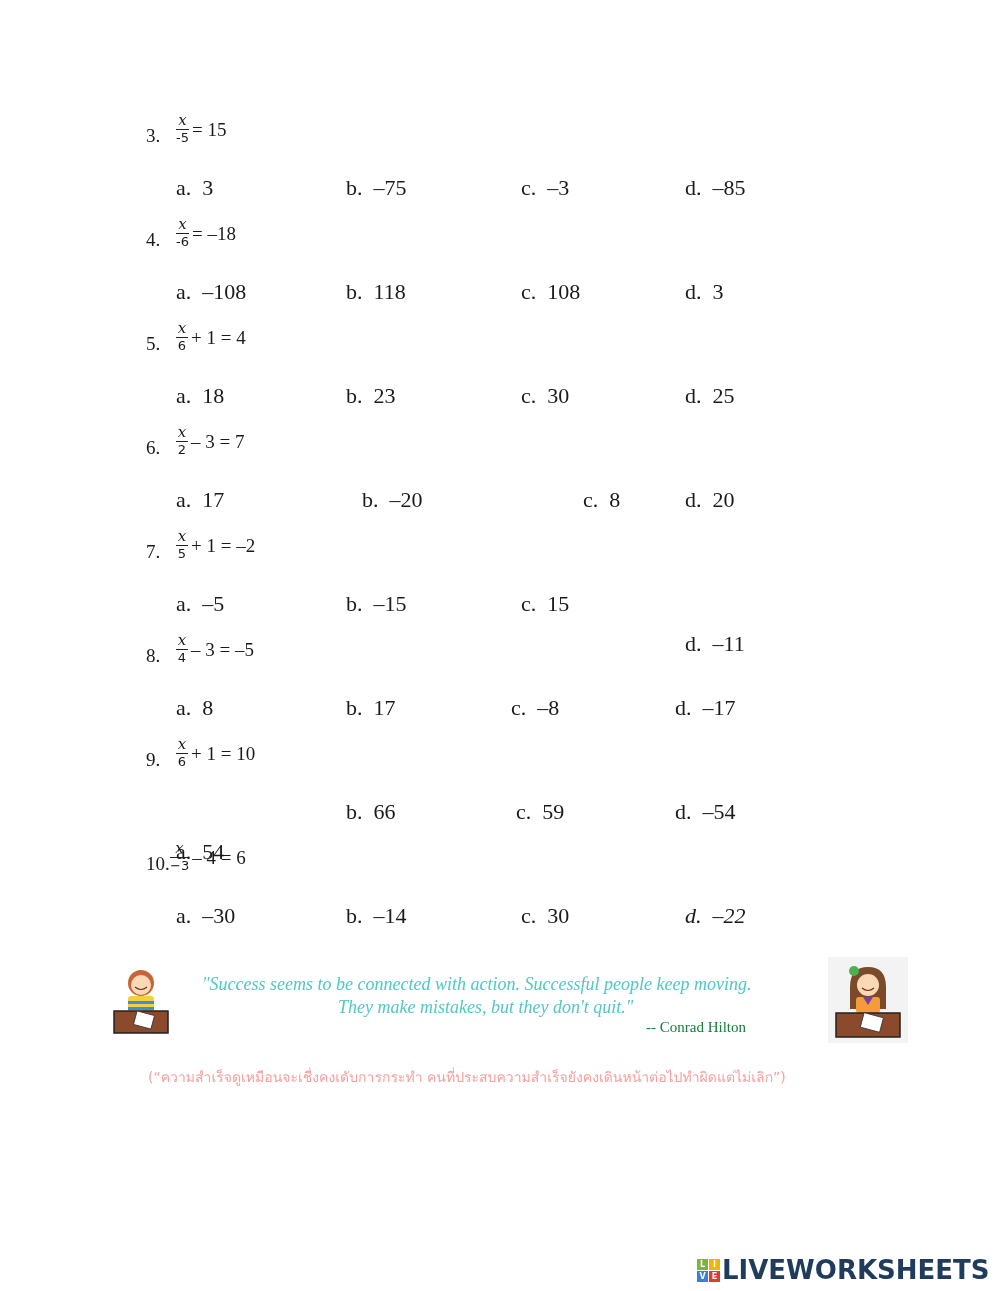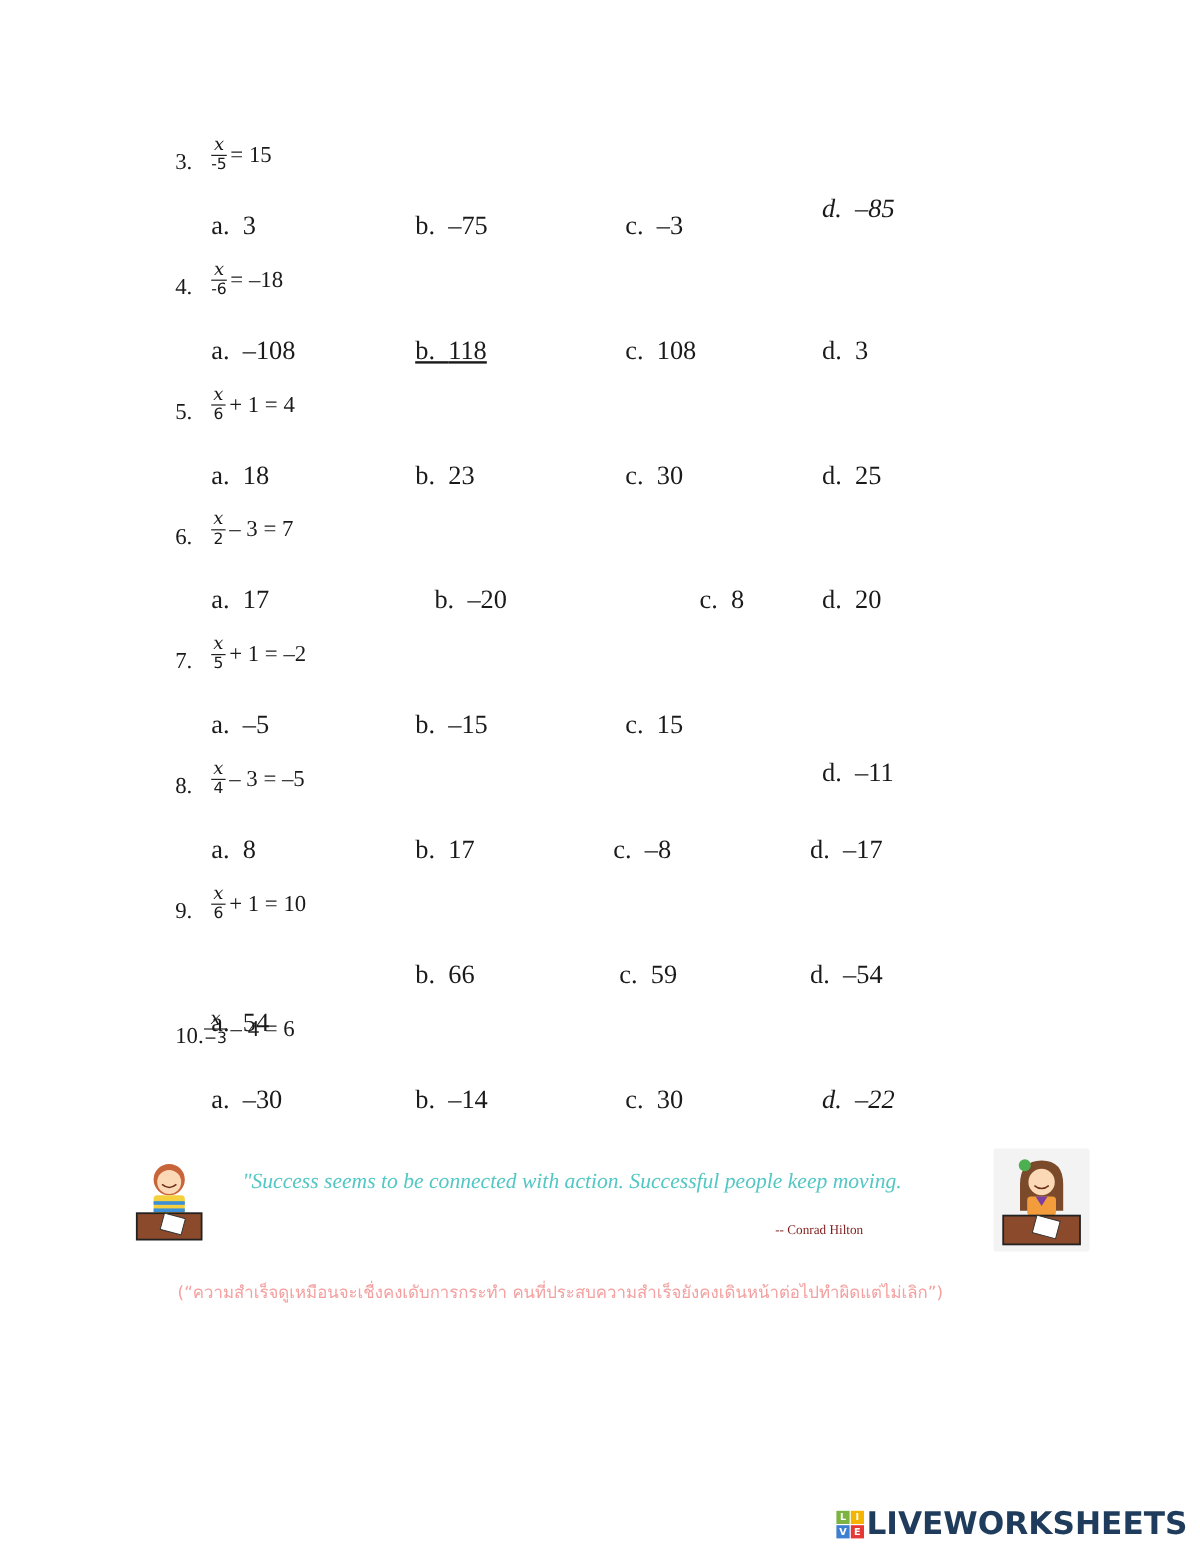--- a/index.html
+++ b/index.html
@@ -9,21 +9,21 @@
     .q-num { position: absolute; left: 146px; top: 0; font-size: 19px; line-height: 22px; }
     .eq { position: absolute; left: 176px; top: -12px; display: flex; align-items: center; font-size: 19px; }
     .frac { display: inline-flex; flex-direction: column; align-items: center; margin-right: 3px; }
     .frac .num { font-style: italic; font-size: 15px; line-height: 14px; font-family: "DejaVu Serif", serif; }
     .frac .bar { height: 1.3px; background: #222; width: 100%; min-width: 12px; margin: 2px 0 1px; }
     .frac .den { font-size: 13px; line-height: 14px; font-family: "DejaVu Sans", sans-serif; }
     .eq-rest { font-size: 19px; line-height: 22px; margin-top: 1px; }
     .choice { position: absolute; font-size: 22px; line-height: 22px; white-space: pre; text-align: center; }
     .quote-wrap { position: absolute; left: 0; top: 960px; width: 1000px; height: 100px; }
     .quote-line { position: absolute; font-style: italic; font-size: 18px; color: #52c7c3; white-space: nowrap; }
-    .quote-author { position: absolute; font-size: 11px; color: #7f1d1d; white-space: nowrap; }
+    .quote-author { position: absolute; font-size: 15px; color: #15803d; white-space: nowrap; }
     .thai { position: absolute; left: 148px; top: 1066px; font-family: "DejaVu Sans", sans-serif;
             font-size: 14px; color: #f4a0a0; white-space: nowrap; }
     .clipart { position: absolute; border-radius: 2px; }
     .logo { position: absolute; left: 697px; top: 1255px; display: flex; align-items: center; }
     .logo-tiles { display: grid; grid-template-columns: 11px 11px; grid-template-rows: 11px 11px; gap: 1px; margin-right: 2px; }
     .logo-tile { font-family: "DejaVu Sans", sans-serif; font-size: 8px; font-weight: bold; color: #fff;
                  display: flex; align-items: center; justify-content: center; }
     .logo-text { font-family: "DejaVu Sans", sans-serif; font-weight: bold; font-size: 26px; color: #1f3c5c; letter-spacing: 0px; }
   </style>
 </head>
@@ -36,34 +36,34 @@
         <span class="frac">
           <span class="num">x</span>
           <span class="bar"></span>
           <span class="den">-5</span>
         </span>
         <span class="eq-rest">= 15</span>
       </span>
       <span class="choice" style="left: 176px; top: 52px;"><span>a.</span><span>  </span><span>3</span></span>
       <span class="choice" style="left: 346px; top: 52px;"><span>b.</span><span>  </span><span>–75</span></span>
       <span class="choice" style="left: 521px; top: 52px;"><span>c.</span><span>  </span><span>–3</span></span>
-      <span class="choice" style="left: 685px; top: 38px; font-style: italic;"><span>d.</span><span>  </span><span>–85</span></span>
+      <span class="choice" style="left: 685px; top: 52px;"><span>d.</span><span>  </span><span>–85</span></span>
     </div>
     <div class="q" style="top: 229px;">
       <span class="q-num">4.</span>
       <span class="eq">
         <span class="frac">
           <span class="num">x</span>
           <span class="bar"></span>
           <span class="den">-6</span>
         </span>
         <span class="eq-rest">= –18</span>
       </span>
       <span class="choice" style="left: 176px; top: 52px;"><span>a.</span><span>  </span><span>–108</span></span>
-      <span class="choice" style="left: 346px; top: 52px; text-decoration: underline;"><span>b.</span><span>  </span><span>118</span></span>
+      <span class="choice" style="left: 346px; top: 52px;"><span>b.</span><span>  </span><span>118</span></span>
       <span class="choice" style="left: 521px; top: 52px;"><span>c.</span><span>  </span><span>108</span></span>
       <span class="choice" style="left: 685px; top: 52px;"><span>d.</span><span>  </span><span>3</span></span>
     </div>
     <div class="q" style="top: 333px;">
       <span class="q-num">5.</span>
       <span class="eq">
         <span class="frac">
           <span class="num">x</span>
           <span class="bar"></span>
           <span class="den">6</span>
@@ -158,20 +158,21 @@
     <circle cx="30" cy="20" r="10" fill="#fcd9b6"></circle>
     <path d="M24 22 q6 5 12 0" stroke="#6b2f1a" stroke-width="1.2" fill="none"></path>
     <rect x="17" y="31" width="26" height="16" rx="3" fill="#f4d03f"></rect>
     <rect x="17" y="36" width="26" height="3" fill="#3b8fd9"></rect>
     <rect x="17" y="42" width="26" height="3" fill="#3b8fd9"></rect>
     <rect x="3" y="46" width="54" height="22" fill="#8b4a2b" stroke="#222" stroke-width="1.5"></rect>
     <rect x="24" y="48" width="18" height="14" fill="#ffffff" stroke="#333" stroke-width="0.8" transform="rotate(15 33 55)"></rect>
   </svg>
 
   <div class="quote-line" style="left:202px; top:14px;">"Success seems to be connected with action. Successful people keep moving.</div>
+  <div class="quote-line" style="left:338px; top:37px;">They make mistakes, but they don't quit."</div>
   <div class="quote-author" style="left:646px; top:59px;">-- Conrad Hilton</div>
 
   <svg class="clipart" style="left:828px; top:-3px; background:#f3f3f3;" width="80" height="86" viewBox="0 0 80 86">
     <path d="M22 30 q0 -20 18 -20 q18 0 18 20 l0 22 l-36 0 z" fill="#7a4a2a"></path>
     <circle cx="40" cy="28" r="11" fill="#fcd9b6"></circle>
     <circle cx="26" cy="14" r="5" fill="#4caf50"></circle>
     <path d="M34 31 q6 5 12 0" stroke="#6b2f1a" stroke-width="1.2" fill="none"></path>
     <rect x="28" y="40" width="24" height="16" rx="3" fill="#f39c3c"></rect>
     <path d="M35 40 l5 8 l5 -8 z" fill="#7b3fa0"></path>
     <rect x="8" y="56" width="64" height="24" fill="#8b4a2b" stroke="#222" stroke-width="1.5"></rect>

